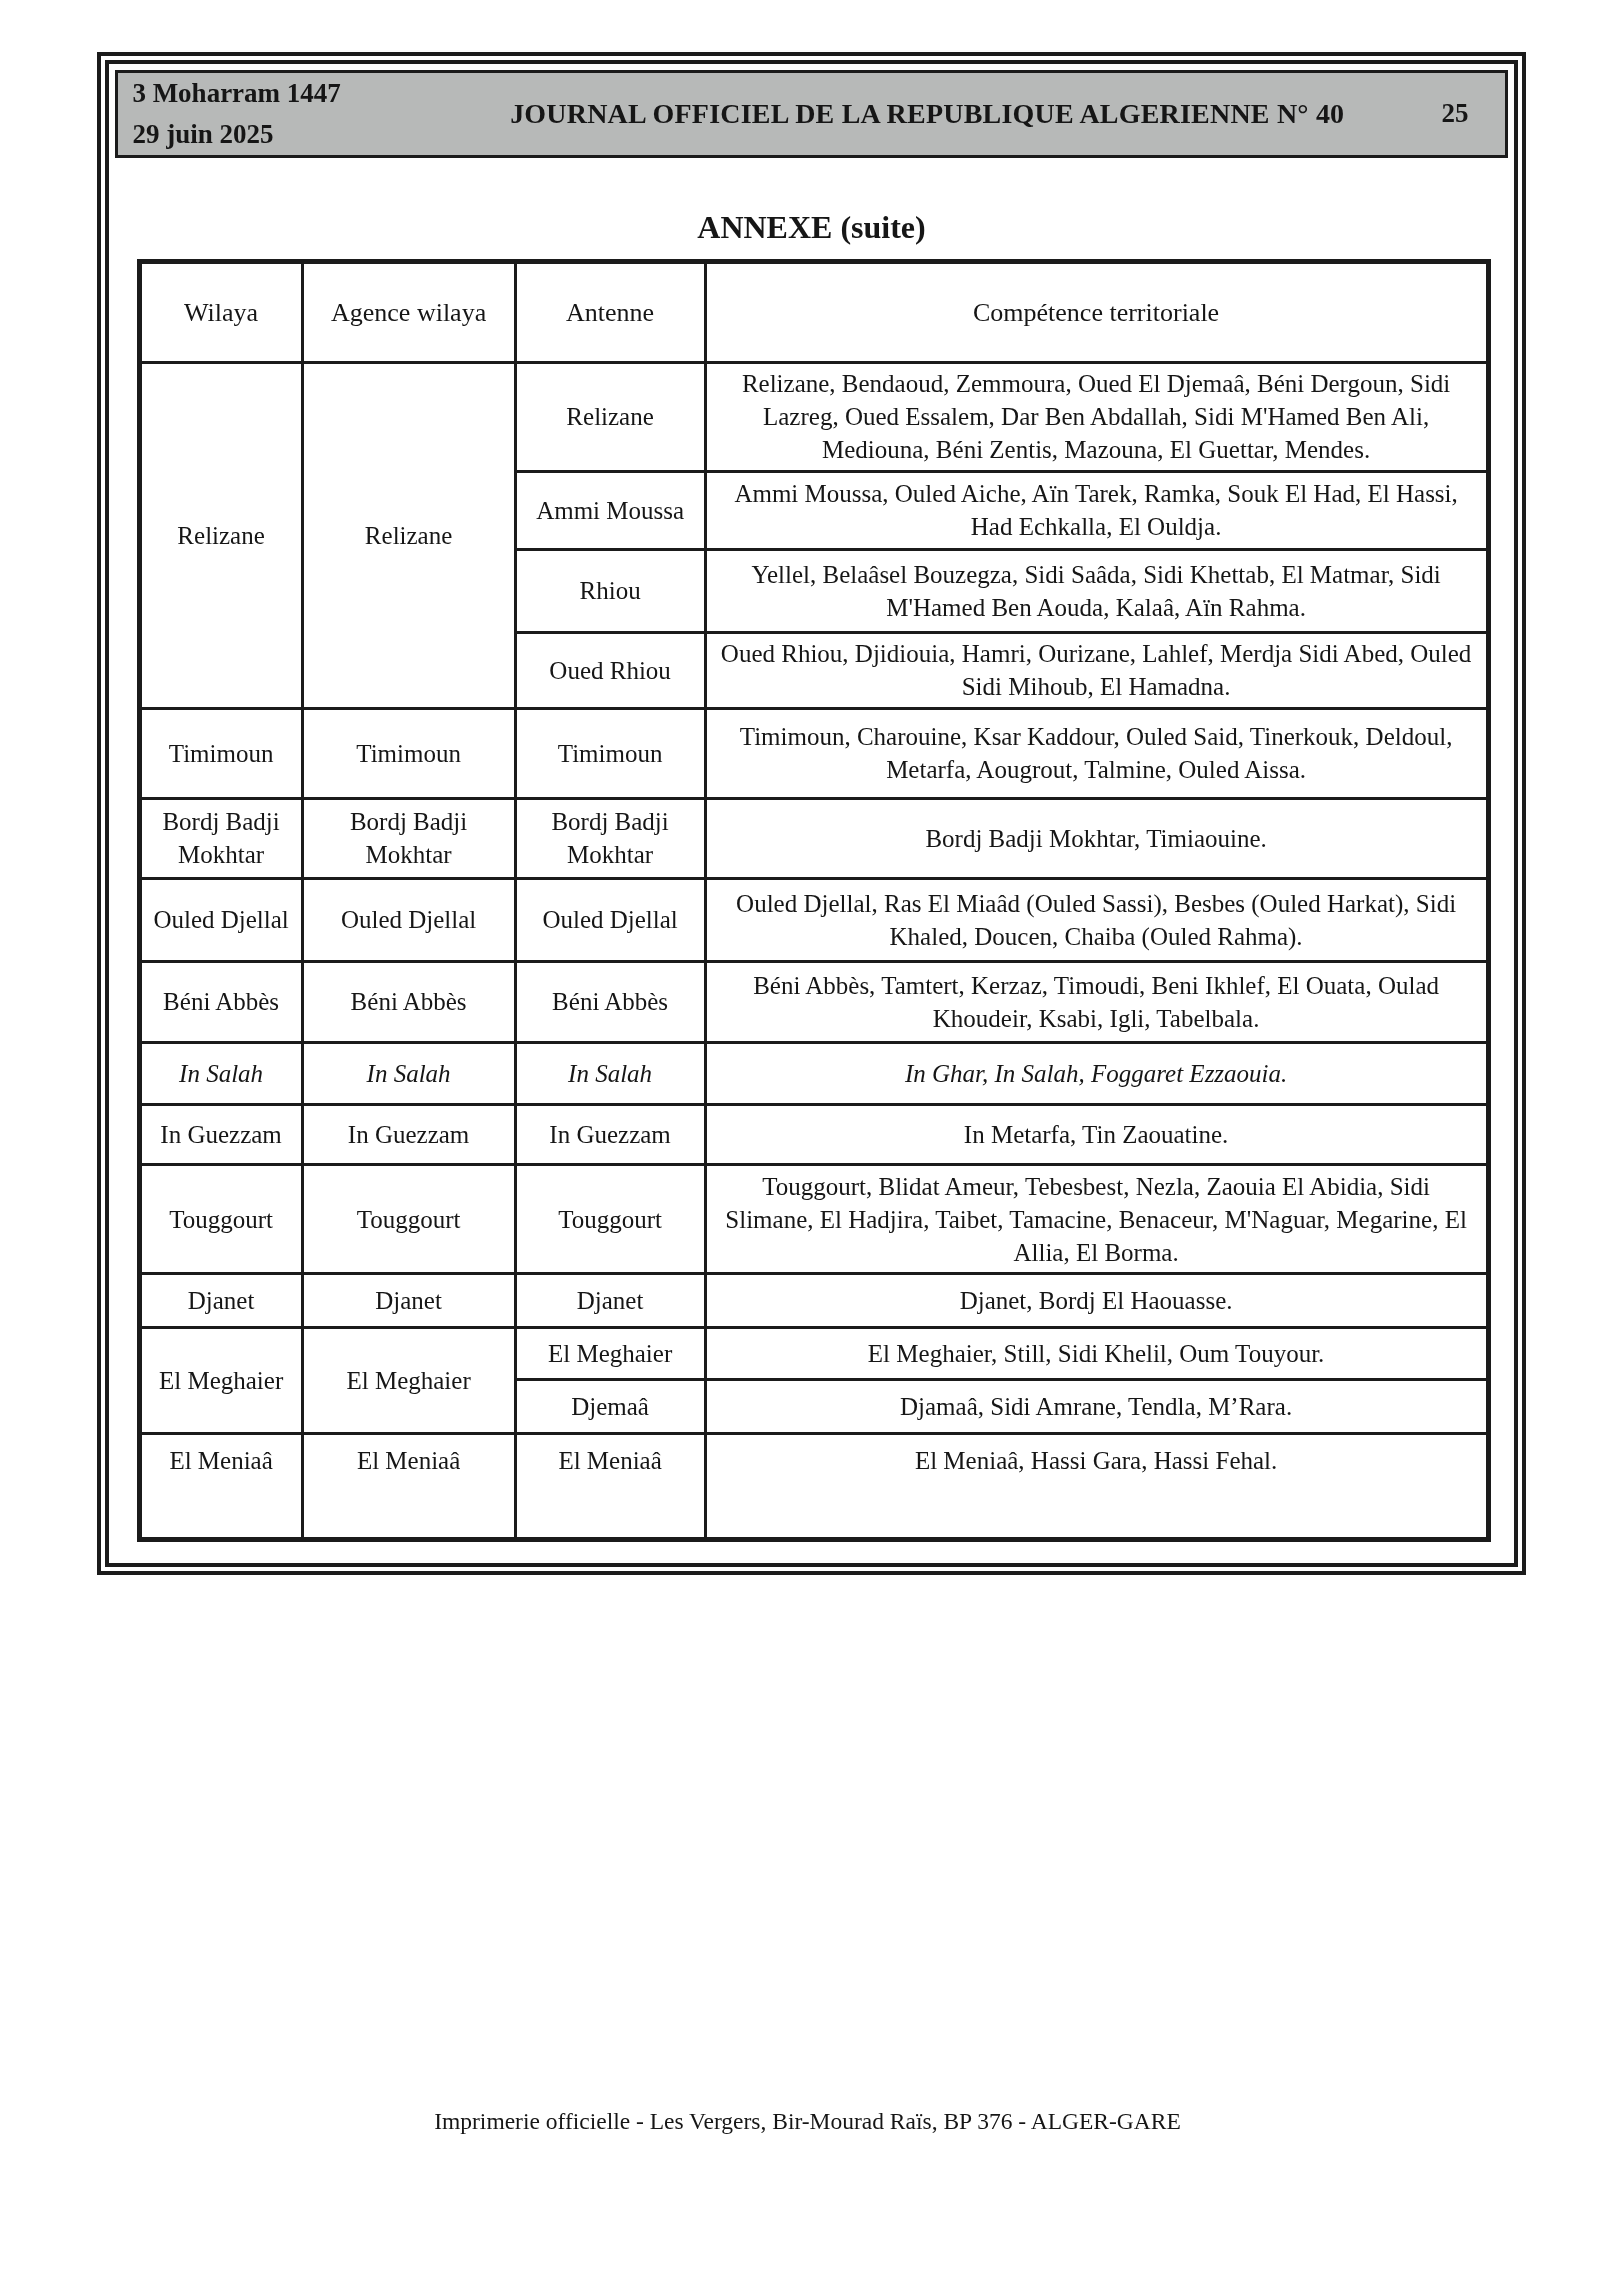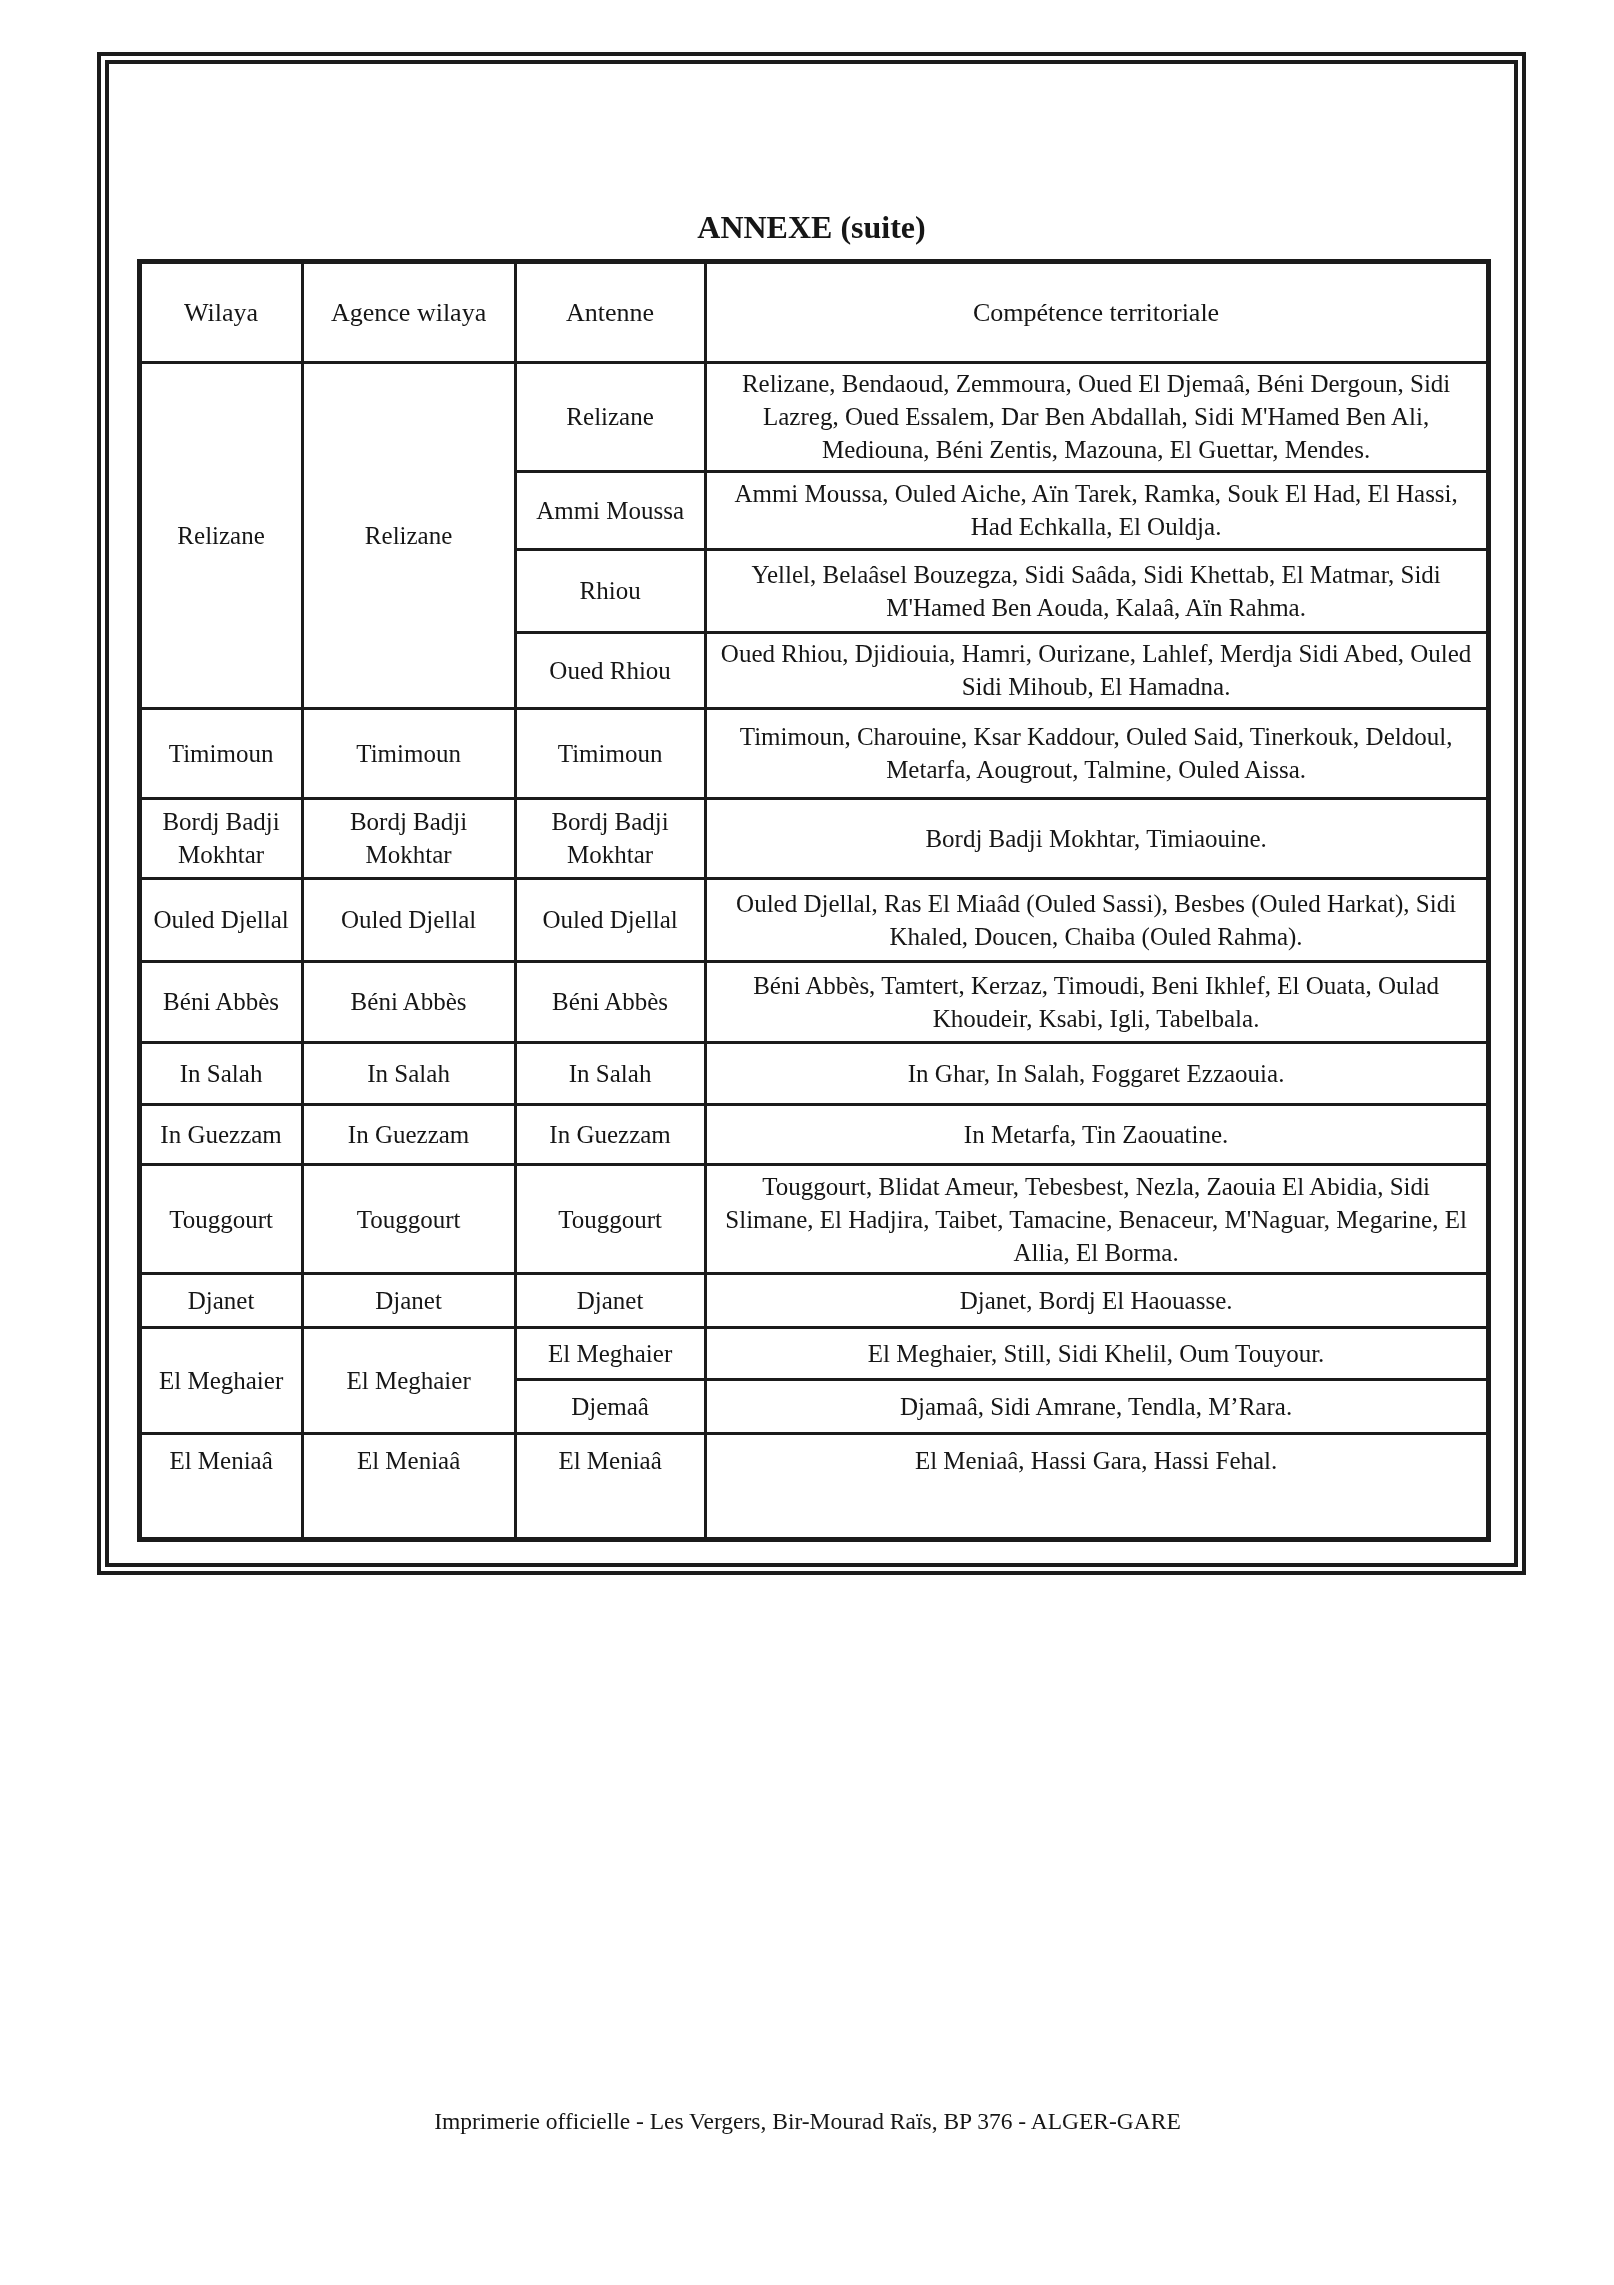--- a/index.html
+++ b/index.html
@@ -54,20 +54,28 @@
     position:absolute;left:0;top:2108px;width:100%;
     text-align:center;font-size:23.5px;
   }
 </style>
 </head>
 <body>
 
 <div class="page-frame">
   <div class="page-frame-inner">
 
+    <div class="masthead">
+      <div class="dates">
+        <div>3 Moharram 1447</div>
+        <div>29 juin 2025</div>
+      </div>
+      <div class="journal-title">JOURNAL OFFICIEL DE LA REPUBLIQUE ALGERIENNE N° 40</div>
+      <div class="pageno">25</div>
+    </div>
 
     <div class="annexe-title">ANNEXE (suite)</div>
 
     <table class="annex" id="annex-table">
       <colgroup>
         <col style="width:163px">
         <col style="width:213px">
         <col style="width:190px">
         <col style="width:783px">
       </colgroup>
@@ -115,21 +123,21 @@
             <td rowspan="1">Ouled Djellal</td>
             <td>Ouled Djellal</td>
             <td class="competence">Ouled Djellal, Ras El Miaâd (Ouled Sassi), Besbes (Ouled Harkat), Sidi Khaled, Doucen, Chaiba (Ouled Rahma).</td>
           </tr>
           <tr style="height: 81px;">
             <td rowspan="1">Béni Abbès</td>
             <td rowspan="1">Béni Abbès</td>
             <td>Béni Abbès</td>
             <td class="competence">Béni Abbès, Tamtert, Kerzaz, Timoudi, Beni Ikhlef, El Ouata, Oulad Khoudeir, Ksabi, Igli, Tabelbala.</td>
           </tr>
-          <tr style="height: 62px;">
+          <tr style="height: 62px; font-style: italic;">
             <td rowspan="1">In Salah</td>
             <td rowspan="1">In Salah</td>
             <td>In Salah</td>
             <td class="competence">In Ghar, In Salah, Foggaret Ezzaouia.</td>
           </tr>
           <tr style="height: 60px;">
             <td rowspan="1">In Guezzam</td>
             <td rowspan="1">In Guezzam</td>
             <td>In Guezzam</td>
             <td class="competence">In Metarfa, Tin Zaouatine.</td>

